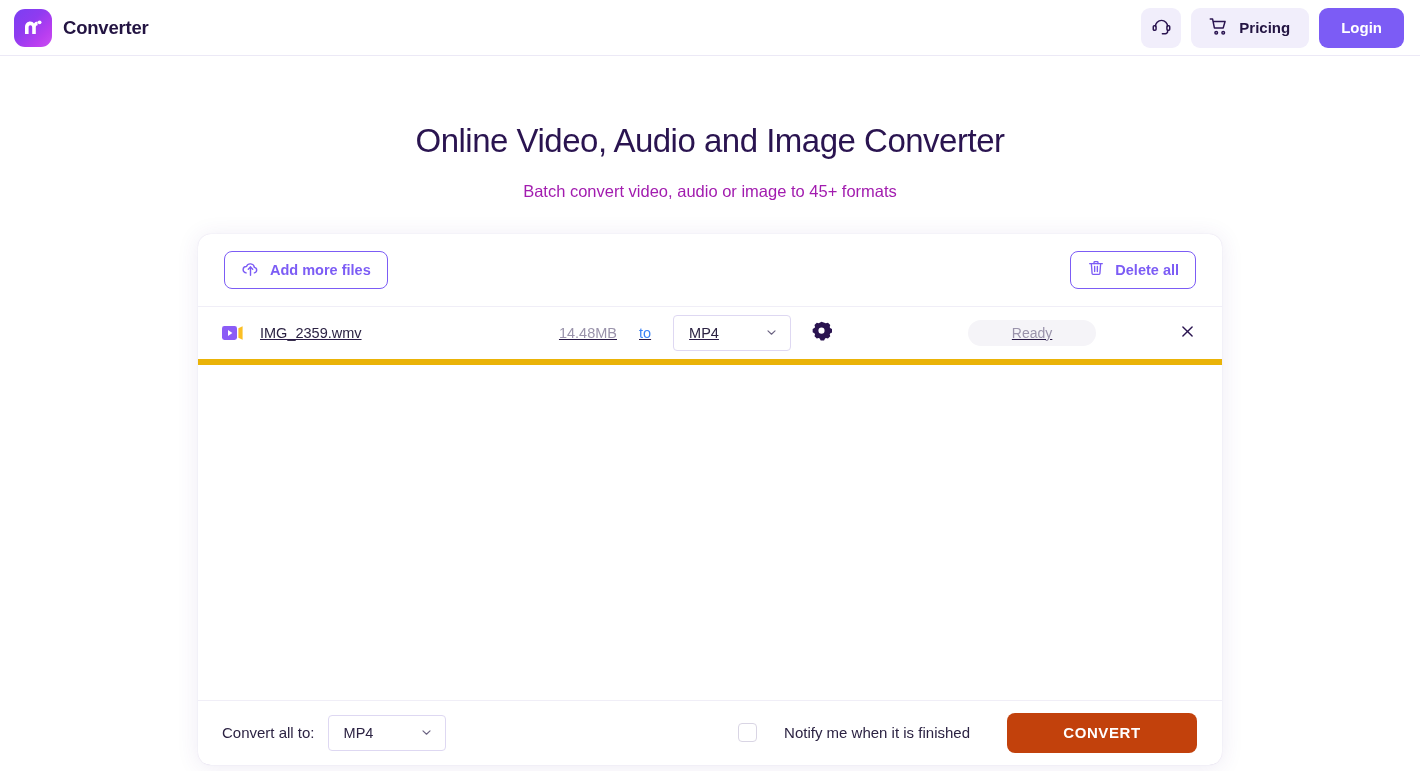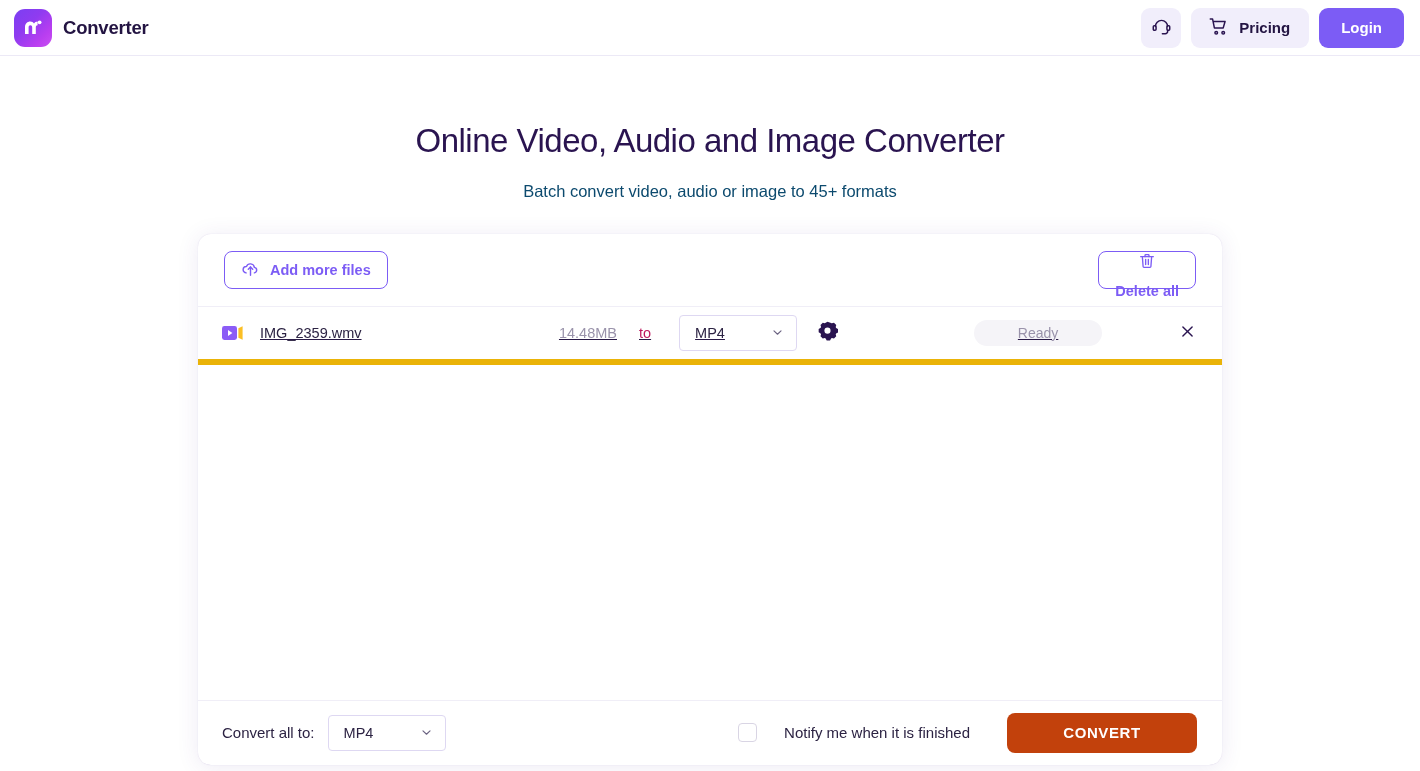--- a/index.html
+++ b/index.html
@@ -117,21 +117,21 @@
     font-size: 33px;
     font-weight: normal;
     color: #2a1450;
     letter-spacing: -0.5px;
     line-height: 1.2;
   }
 
   .hero-sub {
     margin-top: 21px;
     font-size: 16.5px;
-    color: #0c4a6e;
+    color: #a21caf;
     font-weight: normal;
   }
 
   
   .panel-wrap {
     display: flex;
     justify-content: center;
     margin-top: 33px;
   }
 
@@ -164,21 +164,21 @@
     font-size: 14.5px;
     font-weight: bold;
     display: flex;
     align-items: center;
     gap: 10px;
     padding: 0 16px;
     cursor: pointer;
     font-family: inherit;
   }
 
-  .outline-btn.right { margin-left: auto; flex-direction: column; }
+  .outline-btn.right { margin-left: auto; }
 
   
   .file-list {
     flex: 1 1 auto;
     overflow-y: auto;
   }
 
   .file-row {
     height: 58px;
     display: flex;
@@ -209,23 +209,23 @@
   .file-size {
     font-size: 14.5px;
     color: #9a93ab;
     width: 92px;
     text-align: right;
     flex: none;
   }
 
   .to-label {
     font-size: 14.5px;
-    color: #be185d;
+    color: #3b82f6;
     margin-left: 22px;
-    margin-right: 28px;
+    margin-right: 22px;
     flex: none;
   }
 
   .select-box {
     height: 36px;
     min-width: 118px;
     border: 1px solid #ded8f2;
     border-radius: 4px;
     background: #ffffff;
     display: flex;

